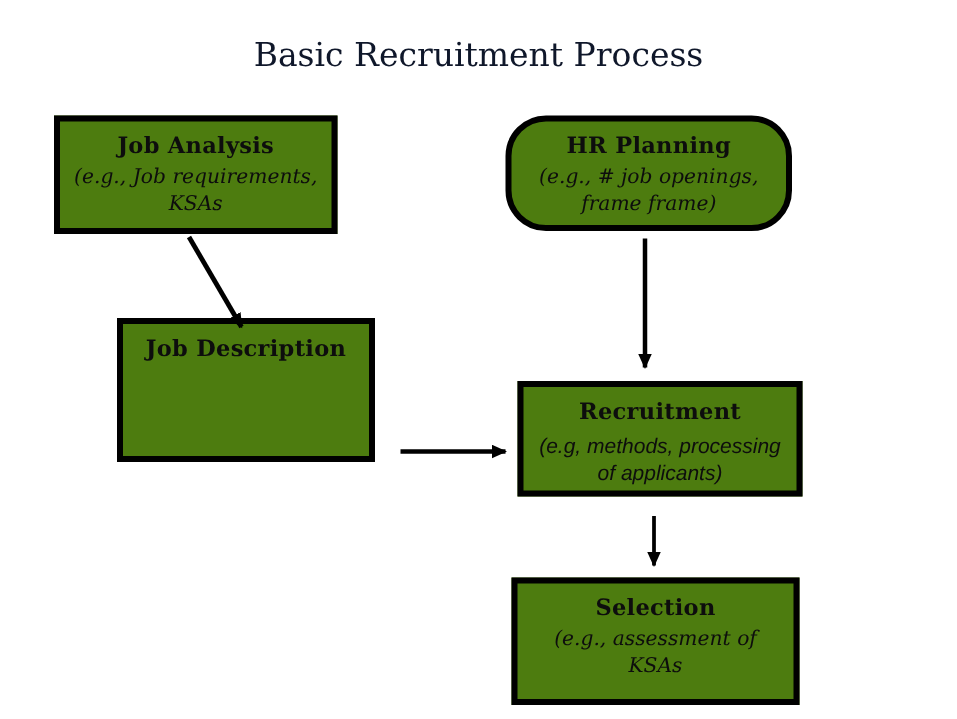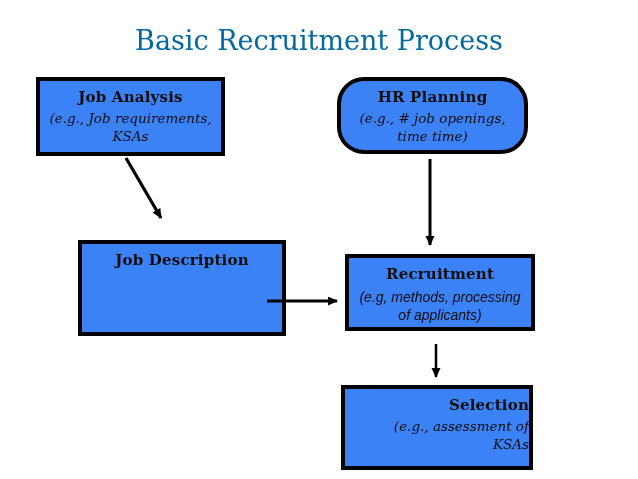--- a/index.html
+++ b/index.html
@@ -15,49 +15,49 @@
     overflow: hidden;
     font-family: "DejaVu Serif", "Liberation Serif", serif;
     color: #0d0d0d;
   }
   .title {
     position: absolute;
     top: 26px;
     left: 0;
     right: 0;
     text-align: center;
-    font-size: 27px;
+    font-size: 22px;
     line-height: 1.1;
-    color: #0369a1;
+    color: #0f172a;
   }
   .box {
     position: absolute;
-    background: #3b82f6;
+    background: #4d7c0f;
     border: 4px solid #000000;
     box-sizing: border-box;
     text-align: center;
   }
   .box .hd {
     font-weight: bold;
     font-size: 15px;
     margin-top: 7px;
     letter-spacing: 0.2px;
   }
   .box .bd {
     font-size: 13.5px;
     line-height: 1.32;
     margin-top: 4px;
     white-space: pre-line;
     font-style: italic;
   }
   .box-job-analysis   { left: 36px;  top: 77px;  width: 189px; height: 79px; }
   .box-hr-planning    { left: 337px; top: 77px;  width: 191px; height: 77px; border-radius: 27px; }
-  .box-job-description{ left: 78px;  top: 240px; width: 208px; height: 96px; }
+  .box-job-description{ left: 78px;  top: 212px; width: 172px; height: 96px; }
   .box-recruitment    { left: 345px; top: 254px; width: 190px; height: 77px; }
-  .box-selection      { left: 341px; top: 385px; width: 192px; height: 85px; text-align: right; }
+  .box-selection      { left: 341px; top: 385px; width: 192px; height: 85px; }
   .box-recruitment .bd {
     font-family: "Liberation Sans", sans-serif;
     font-size: 14px;
     margin-top: 5px;
   }
   .arrows {
     position: absolute;
     left: 0;
     top: 0;
     pointer-events: none;
@@ -72,21 +72,21 @@
 
   <div class="box box-job-analysis">
     <div class="hd">Job Analysis</div>
     <div class="bd">(e.g., Job requirements,
 KSAs</div>
   </div>
 
   <div class="box box-hr-planning">
     <div class="hd">HR Planning</div>
     <div class="bd">(e.g., # job openings,
-time time)</div>
+frame frame)</div>
   </div>
 
   <div class="box box-job-description">
     <div class="hd">Job Description</div>
   </div>
 
   <div class="box box-recruitment">
     <div class="hd">Recruitment</div>
     <div class="bd">(e.g, methods, processing
 of applicants)</div>

